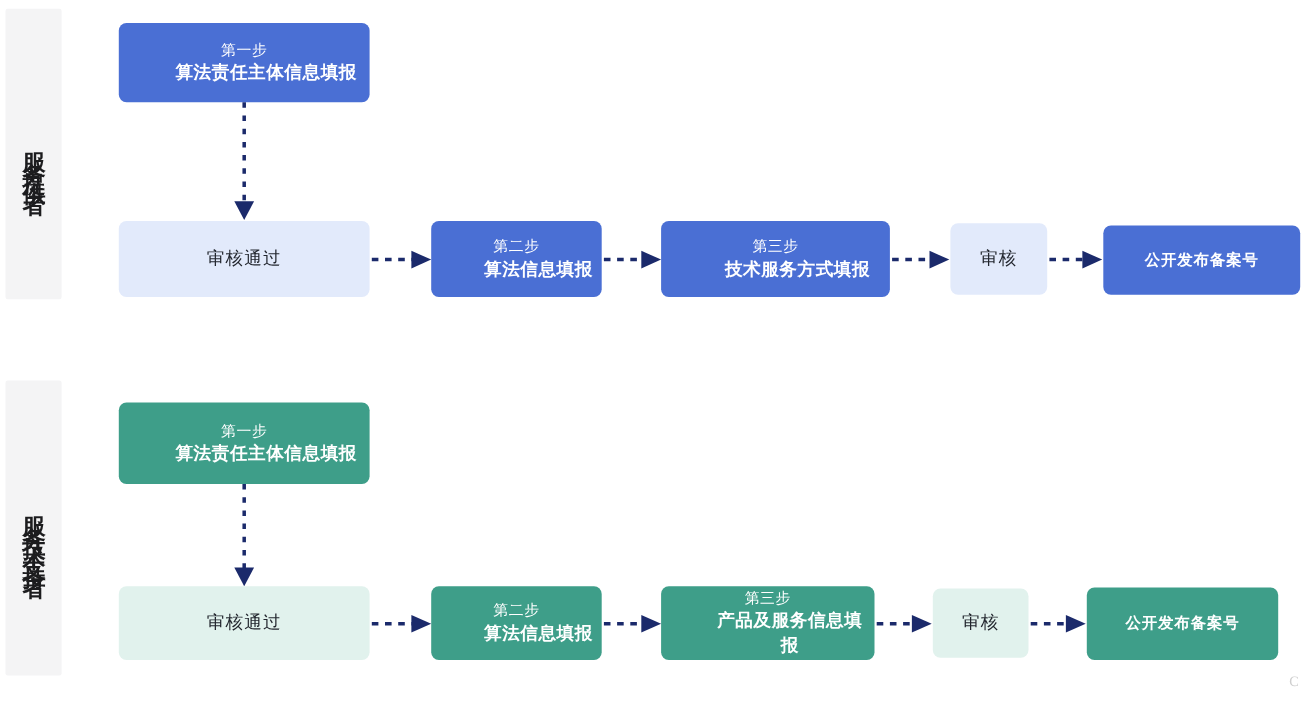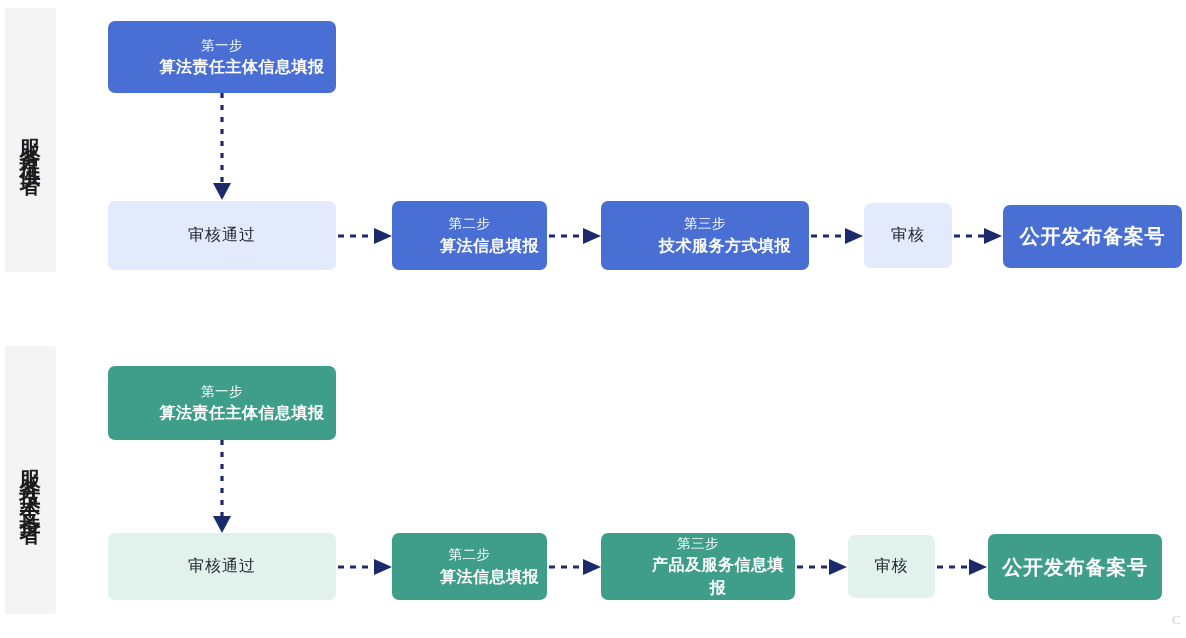--- a/index.html
+++ b/index.html
@@ -59,21 +59,21 @@
     letter-spacing: 0.5px;
   }
   .node .main {
     font-size: 16px;
     font-weight: 700;
     line-height: 1.45;
     letter-spacing: 0.5px;
     margin-left: 40px;
   }
   .node .only {
-    font-size: 20px;
+    font-size: 14px;
     font-weight: 700;
     letter-spacing: 0.8px;
   }
 
   
   .fill-blue  { background: #4a6fd4; color: #ffffff; }
   .fill-green { background: #3e9e89; color: #ffffff; }
   .soft-blue  { background: #e2eafb; color: #22262e; }
   .soft-green { background: #e1f2ed; color: #22262e; }
   .soft-blue .only, .soft-green .only { font-weight: 400; font-size: 16px; letter-spacing: 1px; }

